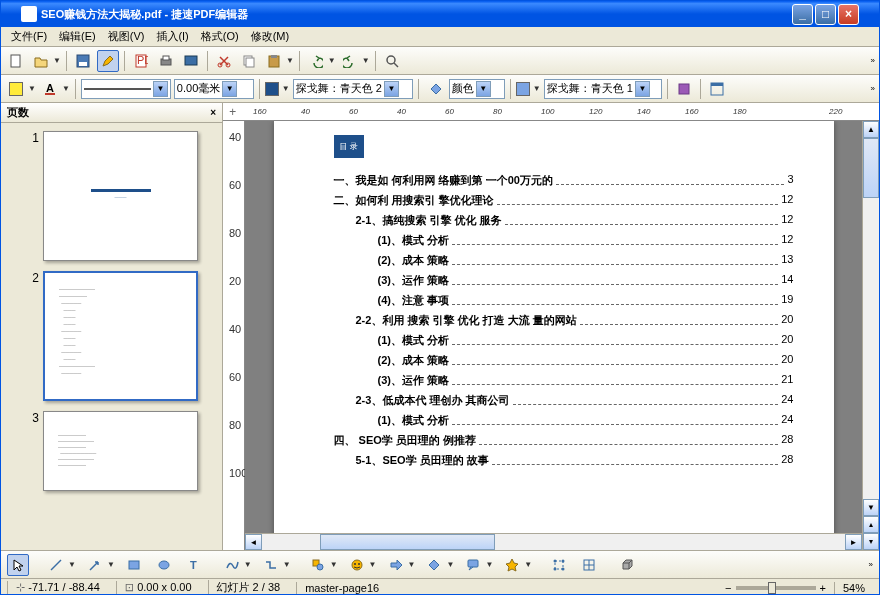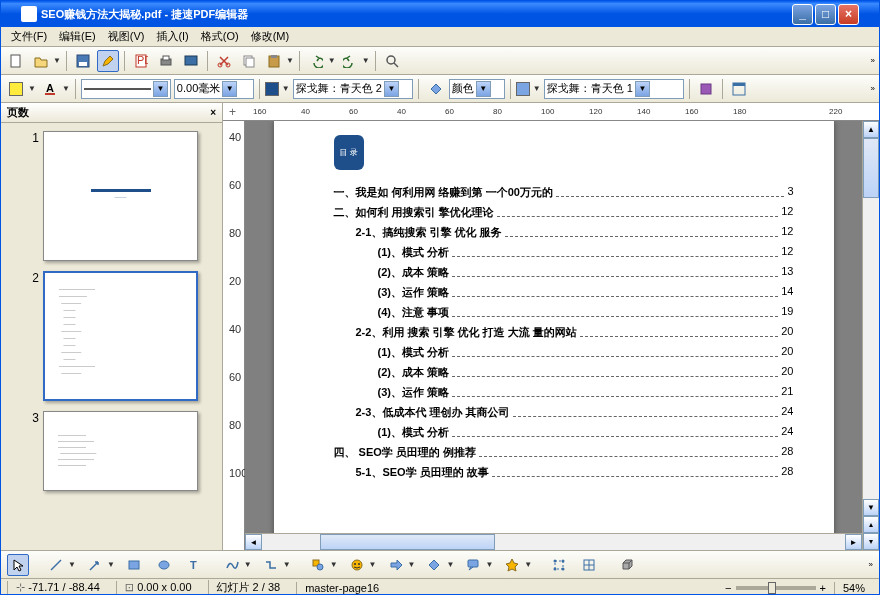--- a/index.html
+++ b/index.html
@@ -21,29 +21,29 @@
 .workspace { display: flex; height: calc(595px - 26px - 20px - 28px - 28px - 28px - 18px); }
 .sidebar { width: 222px; background: #ece9d8; border-right: 1px solid #aca899; display: flex; flex-direction: column; }
 .sidehdr { height: 20px; background: linear-gradient(#fff,#ece9d8); border-bottom: 1px solid #aca899; display: flex; align-items: center; padding: 0 6px; font-weight: bold; }
 .sidehdr .x { margin-left: auto; cursor: pointer; font-size: 10px; }
 .thumbs { flex: 1; overflow-y: auto; padding: 8px 4px; background: #ece9d8; display: flex; flex-direction: column; align-items: center; }
 .thumb-wrap { display: flex; align-items: flex-start; margin-bottom: 10px; }
 .thumb-num { width: 14px; text-align: right; font-size: 12px; margin-right: 4px; color: #000; }
 .thumb { width: 155px; height: 130px; background: #fff; border: 1px solid #888; box-shadow: 2px 2px 3px rgba(0,0,0,.3); padding: 12px 14px; font-size: 5px; line-height: 6px; overflow: hidden; }
 .thumb.sel { border: 2px solid #316ac5; }
 .canvas-area { flex: 1; display: flex; flex-direction: column; background: #808080; position: relative; }
-.ruler-h { height: 18px; background: #fff; border-bottom: 1px solid #888; display: flex; align-items: center; font-size: 9px; color: #333; padding-left: 22px; position: relative; overflow: hidden; }
+.ruler-h { height: 18px; background: #fff; border-bottom: 1px solid #888; display: flex; align-items: center; font-size: 9px; color: #333; padding-left: 22px; position: relative; overflow: hidden; font-style: italic; }
 .ruler-h .tick { position: absolute; top: 4px; font-size: 8px; }
 .ruler-h::before { content: "+"; position: absolute; left: 6px; top: 2px; font-size: 12px; color: #666; }
 .canvas-body { flex: 1; display: flex; overflow: hidden; }
 .ruler-v { width: 22px; background: #fff; border-right: 1px solid #888; position: relative; font-size: 8px; color: #333; }
 .ruler-v .tick { position: absolute; left: 6px; }
 .page-scroll { flex: 1; overflow: auto; background: #808080; position: relative; }
 .page { width: 560px; min-height: 430px; background: #fff; margin: 0 auto; padding: 14px 40px 14px 60px; box-shadow: 0 0 6px rgba(0,0,0,.4); font-size: 10px; color: #000; }
-.page .tag { display: inline-block; background: #1e4f8a; color: #fff; padding: 12px 6px; font-size: 8px; margin-bottom: 10px; border-radius: 6px; }
+.page .tag { display: inline-block; background: #1e4f8a; color: #fff; padding: 6px 6px; font-size: 8px; margin-bottom: 10px; }
 .page .line { display: flex; margin: 5px 0; font-size: 9px; }
 .page .line .txt { white-space: nowrap; font-weight: bold; }
 .page .line .dots { flex: 1; border-bottom: 1px dashed #666; margin: 0 3px 3px 3px; }
 .page .line .pg { }
 .page .ind1 { padding-left: 22px; }
 .page .ind2 { padding-left: 44px; }
 .scrollbar-v { width: 17px; background: #ece9d8; border-left: 1px solid #aca899; display: flex; flex-direction: column; }
 .scrollbar-v .sbtn { height: 17px; background: linear-gradient(#fff,#bcd3f7); border: 1px solid #7f9db9; font-size: 8px; display: flex; align-items: center; justify-content: center; cursor: pointer; }
 .scrollbar-v .track { flex: 1; background: #f0f0f0; position: relative; }
 .scrollbar-v .thumb-s { position: absolute; left: 0; right: 0; top: 0; height: 60px; background: linear-gradient(#e0e8f6,#bcd3f7); border: 1px solid #7f9db9; cursor: pointer; }
@@ -220,21 +220,21 @@
     </div>
   <div class="combo" style="width:56px">
       <span>颜色</span>
       <div class="arrow">▼</div>
     </div>
   <div class="sep"></div>
   <div class="dropdown-btn">
       <div class="swatch" style="background:#7ba4e3"></div>
       <span class="arrow" style="margin-left:3px">▼</span>
     </div>
-  <div class="combo" style="width:140px">
+  <div class="combo" style="width:118px">
       <span>探戈舞：青天色 1</span>
       <div class="arrow">▼</div>
     </div>
   <div class="sep"></div>
   <div class="tbtn">
       <svg width="14" height="14">
         <rect x="2" y="2" width="10" height="10" fill="#9b59b6" stroke="#6b3986"></rect>
       </svg>
     </div>
   <div class="sep"></div>

